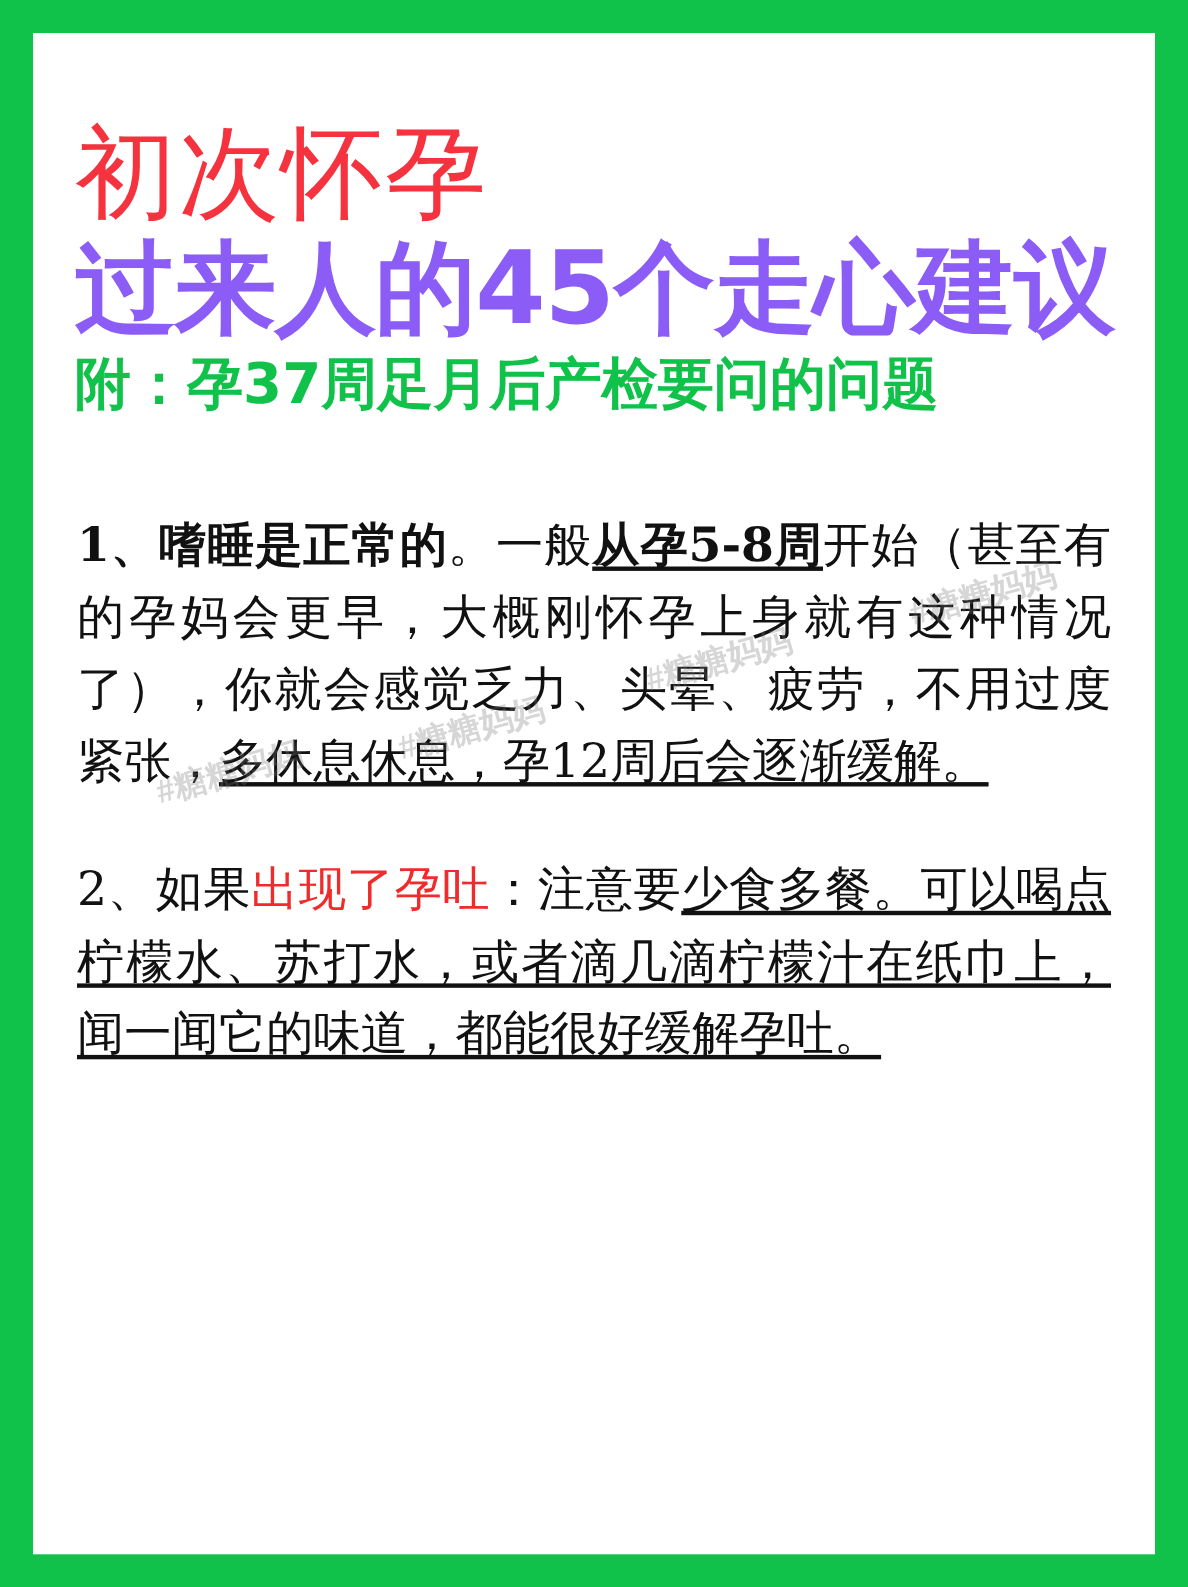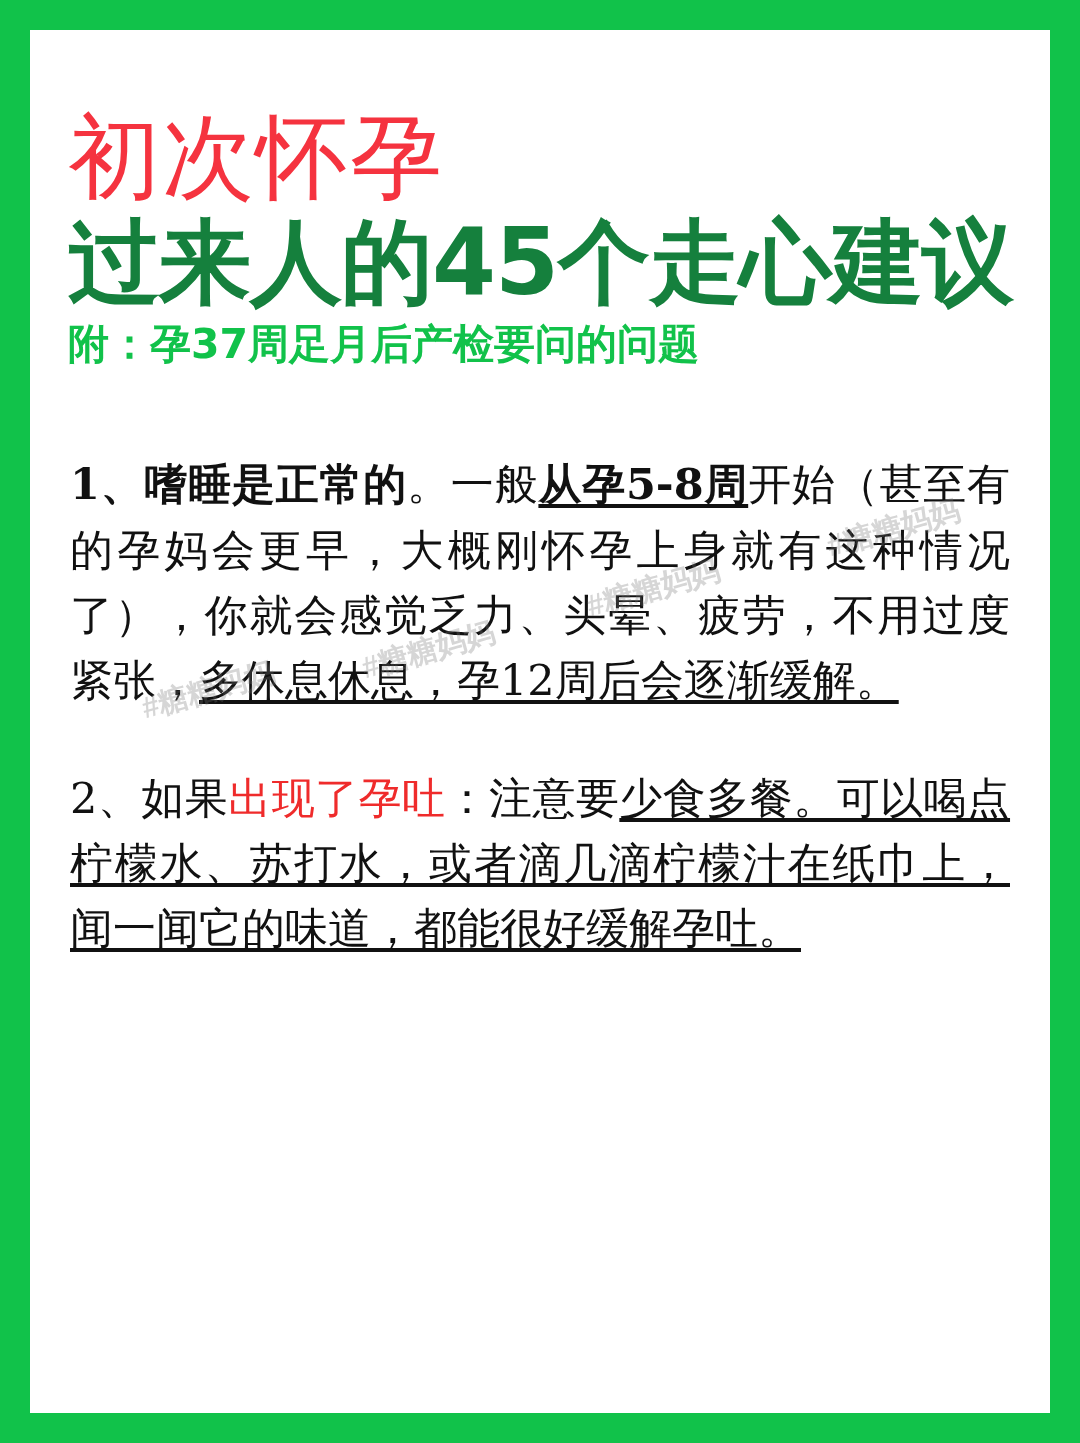--- a/index.html
+++ b/index.html
@@ -33,29 +33,29 @@
     line-height: 1.05;
     color: #f5333f;
     letter-spacing: 2px;
     margin: 0 0 8px 0;
   }
   .title-black {
     font-family: "DejaVu Sans", "Liberation Sans", sans-serif;
     font-weight: bold;
     font-size: 92px;
     line-height: 1.05;
-    color: #15803d;
+    color: #8b5cf6;
     letter-spacing: -1px;
     margin: 0 0 10px 0;
     white-space: nowrap;
   }
   .title-green {
     font-family: "DejaVu Sans", "Liberation Sans", sans-serif;
     font-weight: bold;
-    font-size: 41px;
+    font-size: 51px;
     line-height: 1.15;
     color: #11c24a;
     letter-spacing: 0px;
     margin: 0;
     white-space: nowrap;
   }
   .body-area {
     position: relative;
     padding: 84px 40px 0 40px;
     font-family: "DejaVu Serif", "Liberation Serif", serif;

